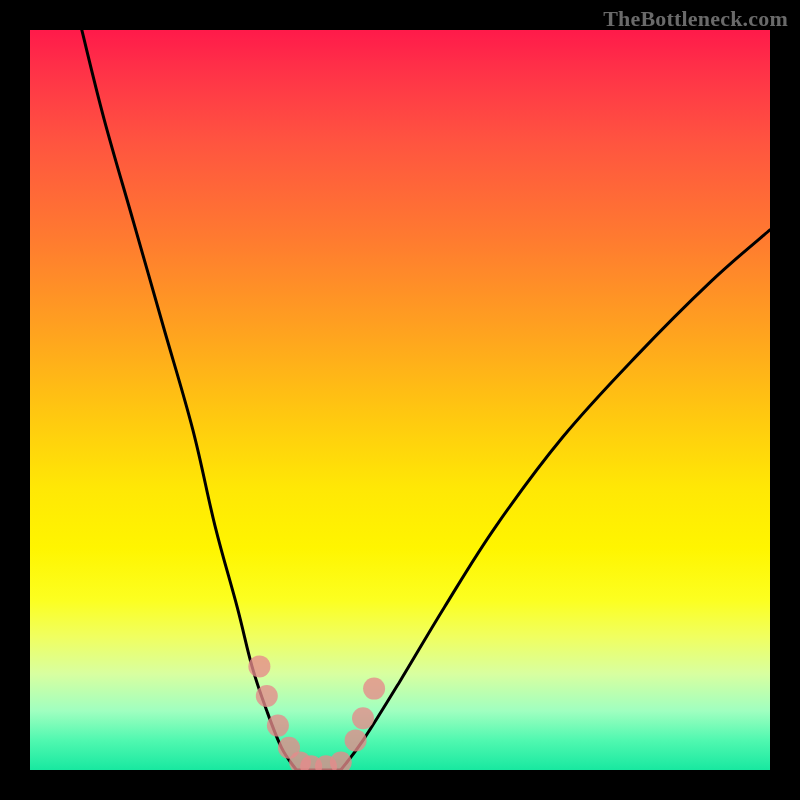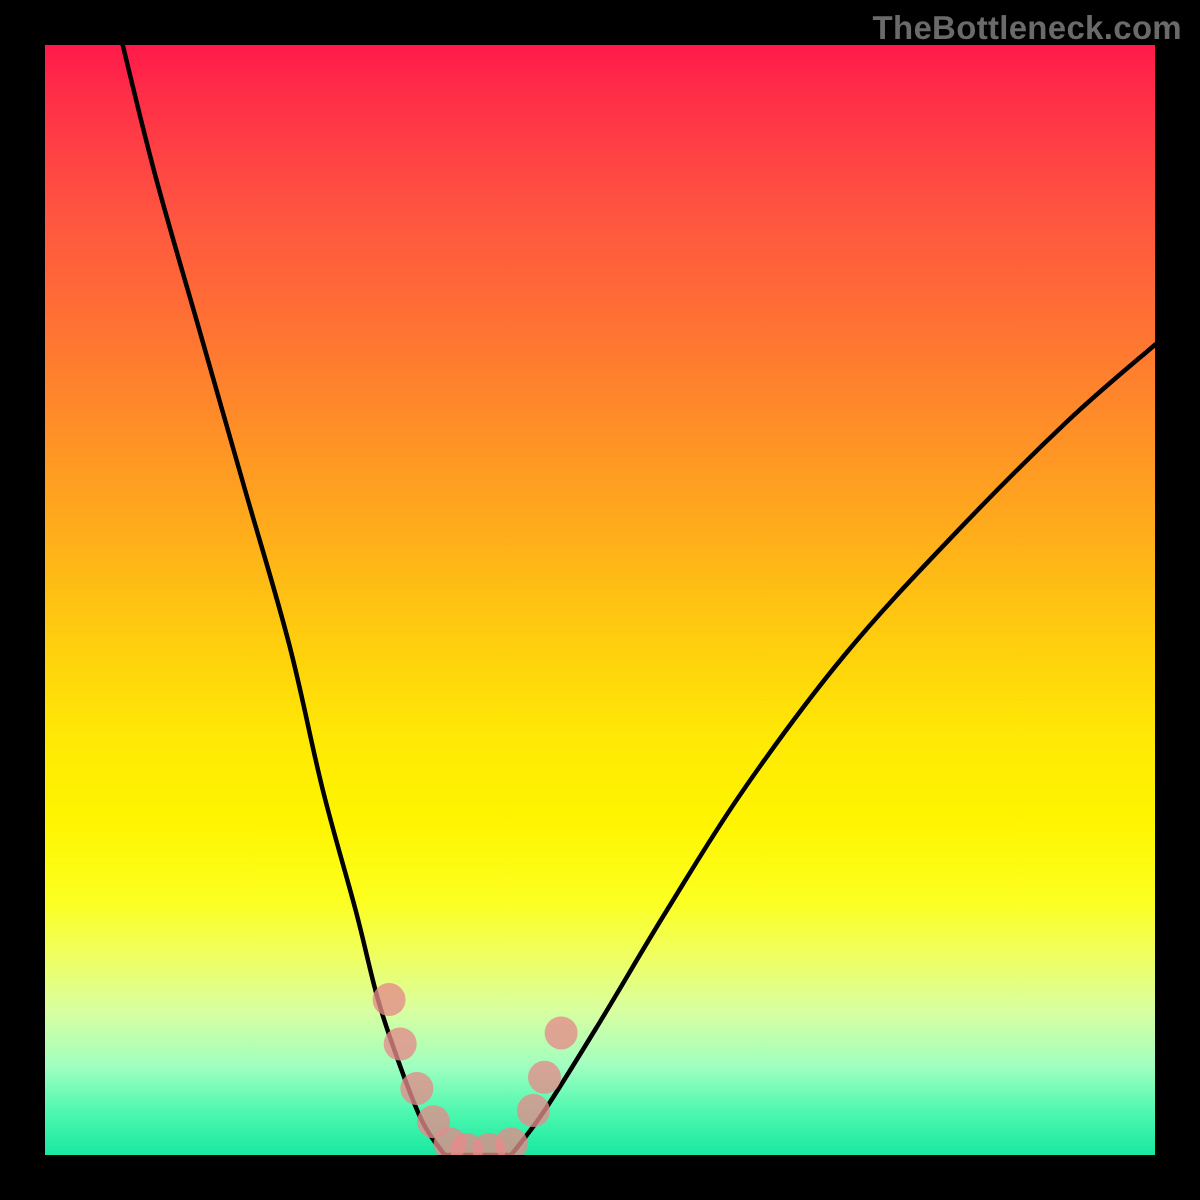--- a/index.html
+++ b/index.html
@@ -30,21 +30,21 @@
       #d8ffa0 87%,
       #a0ffc0 92%,
       #50f8b0 96%,
       #18e8a0 100%
     );
   }
   .watermark {
     position: absolute;
     top: 6px;
     right: 12px;
-    font-family: Liberation Sans, sans-serif;
+    font-family: Liberation Serif, serif;
     font-size: 22px;
     font-weight: 600;
     color: #6a6a6a;
     letter-spacing: 0.2px;
   }
   svg.curves {
     position: absolute;
     left: 0; top: 0;
     width: 740px; height: 740px;
   }

